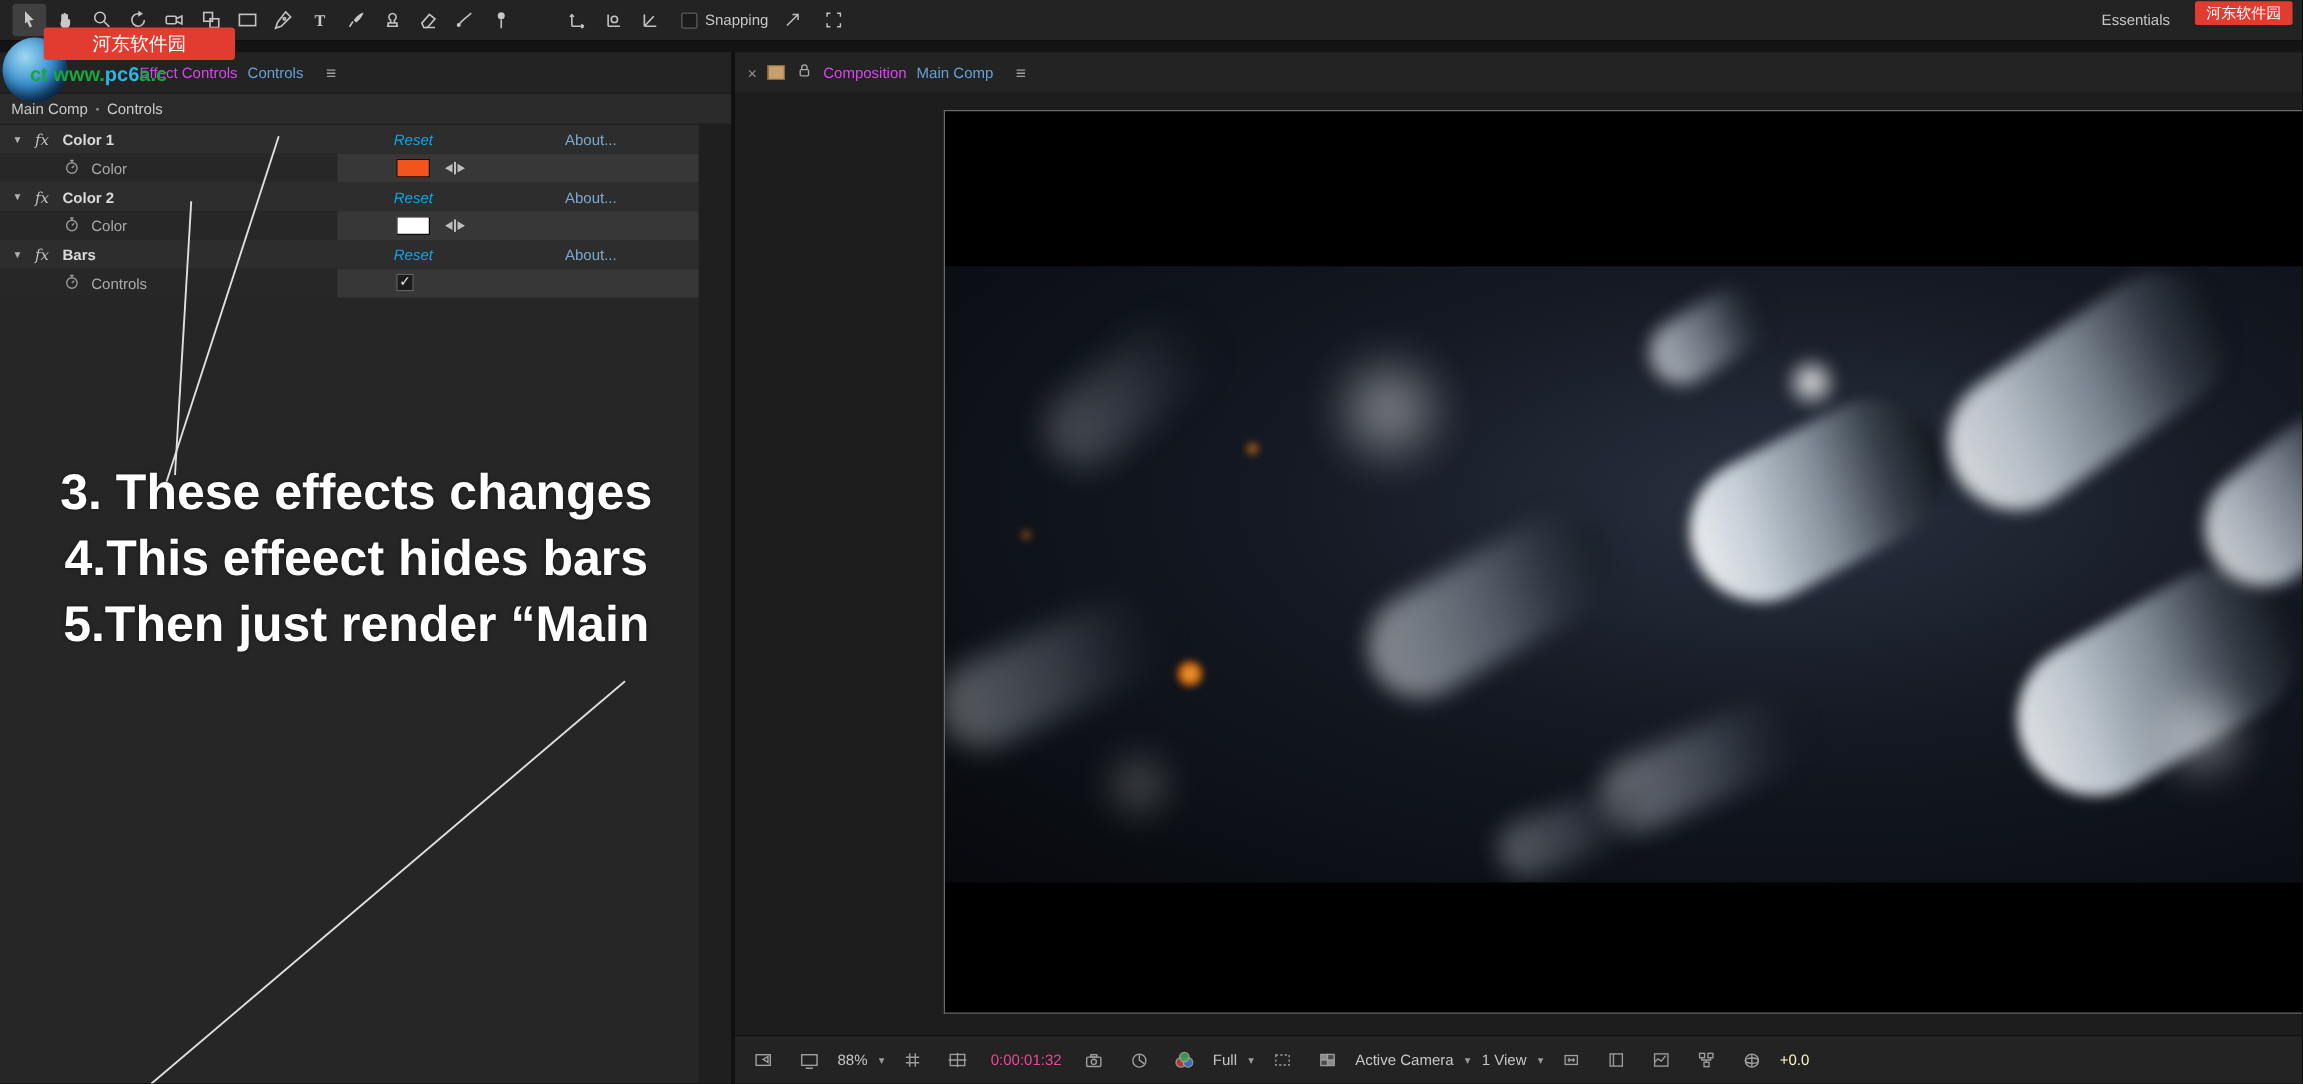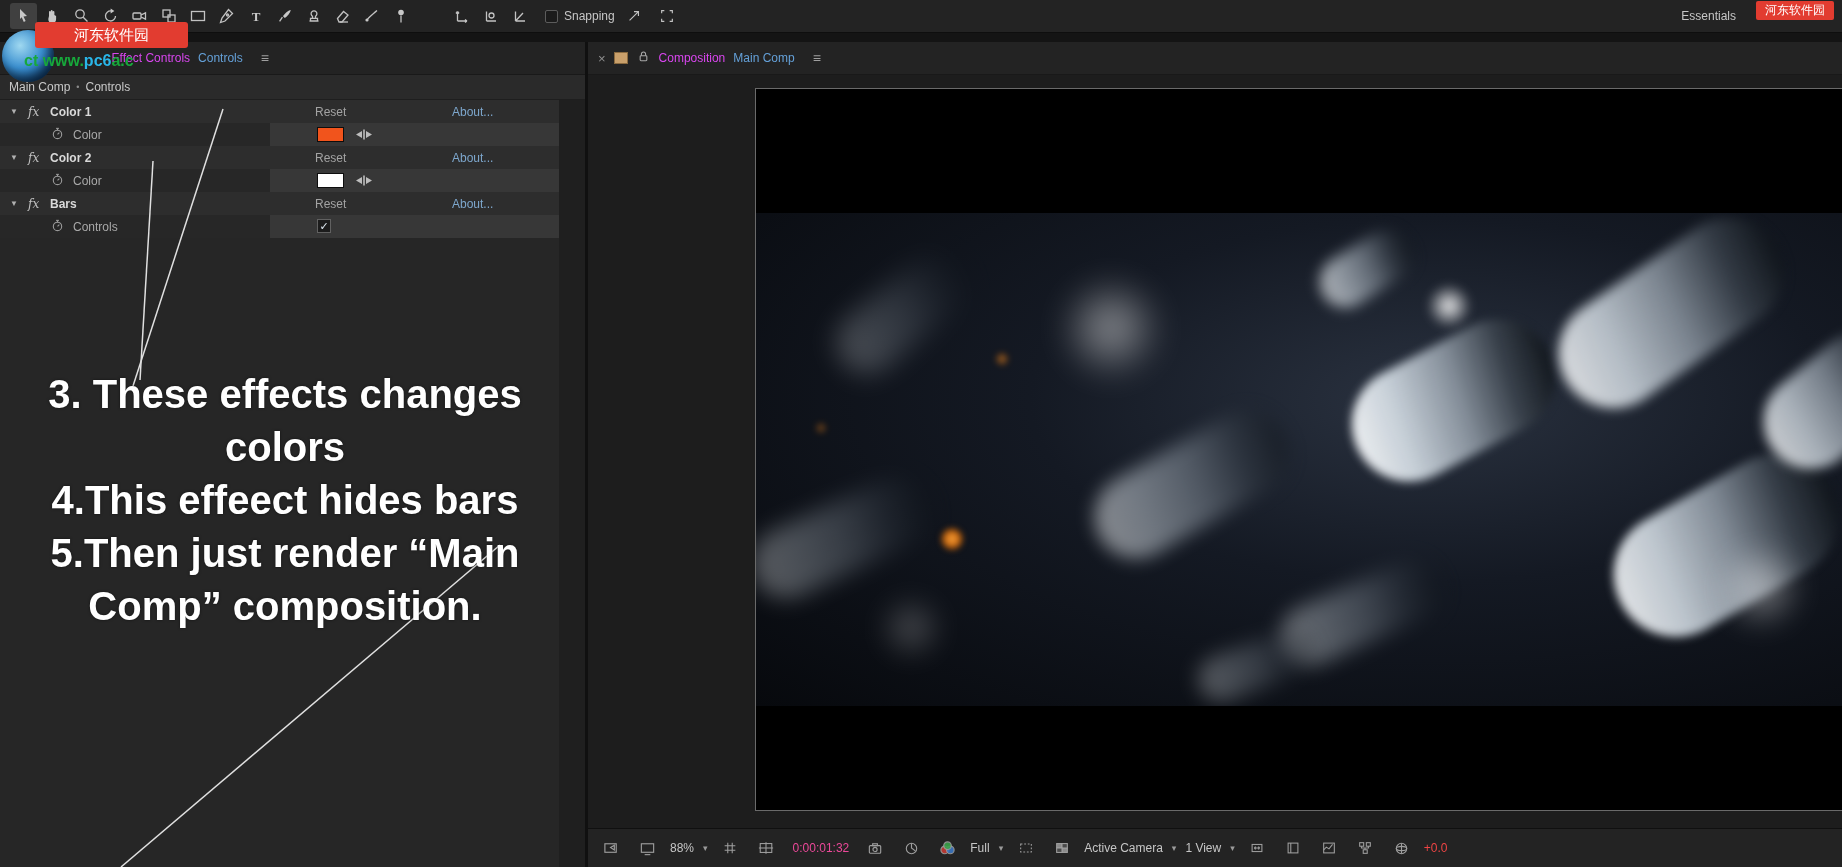--- a/index.html
+++ b/index.html
@@ -41,21 +41,21 @@
   }
   .crumb-sep { color:#8a8a8a; font-size:9px; }
   .rows { position:relative; }
   .row { position:relative; height:23px; width:559px; display:flex; align-items:center; }
   .row.header { background:#2d2d2d; color:#d9d9d9; }
   .row.prop   { background:#272727; color:#a9a9a9; }
   .row.prop .value-strip { position:absolute; left:270px; right:0; top:0; bottom:0; background:#373737; }
   .disclosure { position:absolute; left:10px; font-size:8px; color:#b0b0b0; }
   .fx-badge { position:absolute; left:28px; font-family:"DejaVu Serif", serif; font-style:italic; color:#c0c0c0; }
   .fx-name { position:absolute; left:50px; font-weight:bold; }
-  .link-reset { position:absolute; left:315px; color:#a3a3a3; }
+  .link-reset { position:absolute; left:315px; color:#0ea5e9;font-style:italic; }
   .link-about { position:absolute; left:452px; color:#7da7cd; }
   .stopwatch { position:absolute; left:51px; }
   .stopwatch svg { stroke:#9a9a9a; fill:none; stroke-width:1.2; }
   .prop-label { position:absolute; left:73px; }
   .swatch { position:absolute; left:317px; top:4px; width:27px; height:15px; border:1px solid #0d0d0d; z-index:1; }
   .swatch.orange { background:#f1541c; }
   .swatch.white  { background:#ffffff; }
   .pick-arrows { position:absolute; left:354px; top:6px; z-index:1; }
   .pick-arrows svg .f { fill:#bdbdbd; stroke:none; }
   .checkbox {
@@ -84,21 +84,21 @@
     background:radial-gradient(circle,#ffffff 0%,rgba(255,255,255,0.35) 45%,transparent 70%); }
   .bokeh { position:absolute; border-radius:50%;
     background:radial-gradient(circle,#ffab45 0%,#c15e06 55%,transparent 75%); }
   .vfooter {
     height:39px; background:#232323; border-top:1px solid #101010;
     display:flex; align-items:center; gap:9px; padding:0 10px; color:#c6c6c6;
   }
   .vfooter svg { stroke:#9e9e9e; fill:none; stroke-width:1.2; }
   .caret { color:#9a9a9a; font-size:9px; }
   .timecode { color:#ec4899; margin:0 4px; }
-  .exposure { color:#ef4444; }
+  .exposure { color:#fef9c3; }
   
   .anno-lines { position:absolute; inset:0; z-index:50; pointer-events:none; }
   .anno-text {
     position:absolute; left:5px; top:368px; width:560px; z-index:51; pointer-events:none;
     color:#ffffff; font-weight:bold; font-size:40px; line-height:53px; text-align:center;
     text-shadow:0 0 3px rgba(0,0,0,0.55);
   }
   
   .wm-logo { position:absolute; left:2px; top:30px; width:52px; height:52px; border-radius:50%; z-index:59;
     background:radial-gradient(circle at 35% 30%,#9fd8f0,#3a8fd0 45%,#0e3f75 82%);
@@ -471,24 +471,22 @@
     </div>
   </div>
 
   <svg class="anno-lines" width="1842" height="867">
     <line x1="223" y1="109" x2="133" y2="386" stroke="#e0e0e0" stroke-width="1.5"></line>
     <line x1="153" y1="161" x2="140" y2="380" stroke="#e0e0e0" stroke-width="1.5"></line>
     <line x1="500" y1="545" x2="121" y2="867" stroke="#e0e0e0" stroke-width="1.5"></line>
   </svg>
   <div class="anno-text">
     <div>3. These effects changes</div>
-    <div>colors</div>
     <div>4.This effeect hides bars</div>
     <div>5.Then just render “Main</div>
-    <div>Comp” composition.</div>
   </div>
 
   <div class="wm-logo"></div>
   <div class="wm-badge-left">河东软件园</div>
   <div class="wm-url">
     <span class="g">ct www.</span><span class="b">pc6</span><span class="g">a.c</span>
   </div>
   <div class="wm-badge-right">河东软件园</div>
 
 </div>

